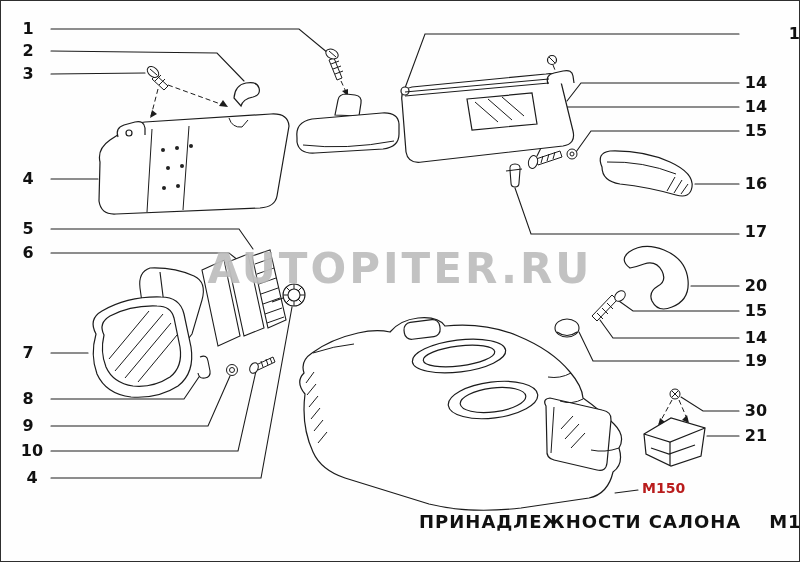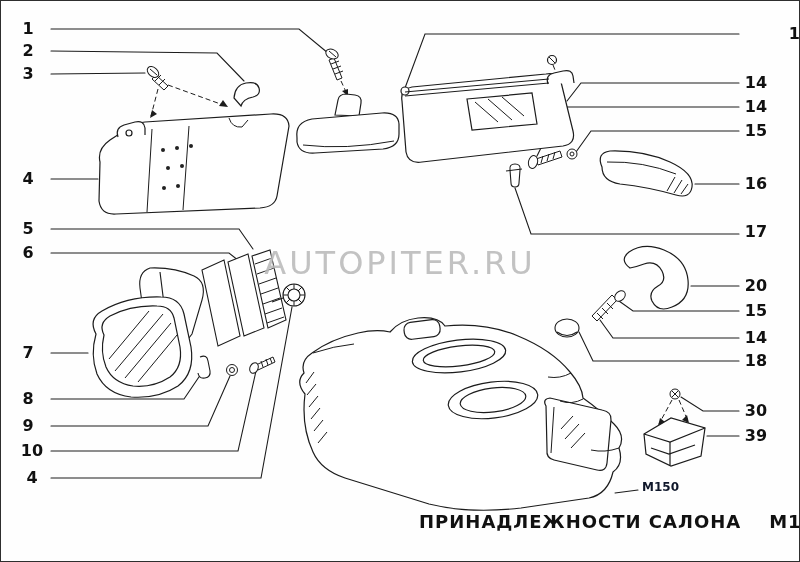--- a/index.html
+++ b/index.html
@@ -10,28 +10,28 @@
     background:#fefefe; border:1px solid #2e2e2e; overflow:hidden;
   }
   .art { position:absolute; left:0; top:0; }
   .co {
     position:absolute; transform:translate(-50%,-50%);
     font-family:"DejaVu Sans", sans-serif; font-weight:bold; font-size:16px; color:#111;
     line-height:1; white-space:nowrap;
   }
   .watermark {
     position:absolute; top:243px; left:50%; transform:translateX(-50%);
-    font-family:"DejaVu Sans", sans-serif; font-weight:normal; font-size:32px;
+    font-family:"DejaVu Sans", sans-serif; font-weight:bold; font-size:42px;
     letter-spacing:3px; white-space:nowrap;
     color:rgba(143,143,143,0.55);
     text-shadow:0 0 2px rgba(255,255,255,0.9);
   }
   .m150 {
     position:absolute; left:641px; top:479px;
-    font-family:"DejaVu Sans", sans-serif; font-weight:bold; font-size:12px; color:#0f172a;
+    font-family:"DejaVu Sans", sans-serif; font-weight:bold; font-size:14px; color:#b91c1c;
   }
   .caption {
     position:absolute; left:418px; top:510px;
     font-family:"DejaVu Sans", sans-serif; font-weight:bold; font-size:18px;
     letter-spacing:1px; color:#111; white-space:nowrap;
   }
   .caption .code { margin-left:28px; }
 </style>
 </head>
 <body>
@@ -300,23 +300,23 @@
 
     <span class="co" style="left:799px;top:33px">12</span>
     <span class="co" style="left:755px;top:82px">14</span>
     <span class="co" style="left:755px;top:106px">14</span>
     <span class="co" style="left:755px;top:130px">15</span>
     <span class="co" style="left:755px;top:183px">16</span>
     <span class="co" style="left:755px;top:231px">17</span>
     <span class="co" style="left:755px;top:285px">20</span>
     <span class="co" style="left:755px;top:310px">15</span>
     <span class="co" style="left:755px;top:337px">14</span>
-    <span class="co" style="left:755px;top:360px">18</span>
+    <span class="co" style="left:755px;top:360px">19</span>
     <span class="co" style="left:755px;top:410px">30</span>
-    <span class="co" style="left:755px;top:435px">39</span>
+    <span class="co" style="left:755px;top:435px">21</span>
   </div>
 
   <div class="watermark">AUTOPITER.RU</div>
 
   <div class="m150">М150</div>
 
   <div class="caption">
     <span>ПРИНАДЛЕЖНОСТИ САЛОНА</span><span class="code">М180</span>
   </div>
 

